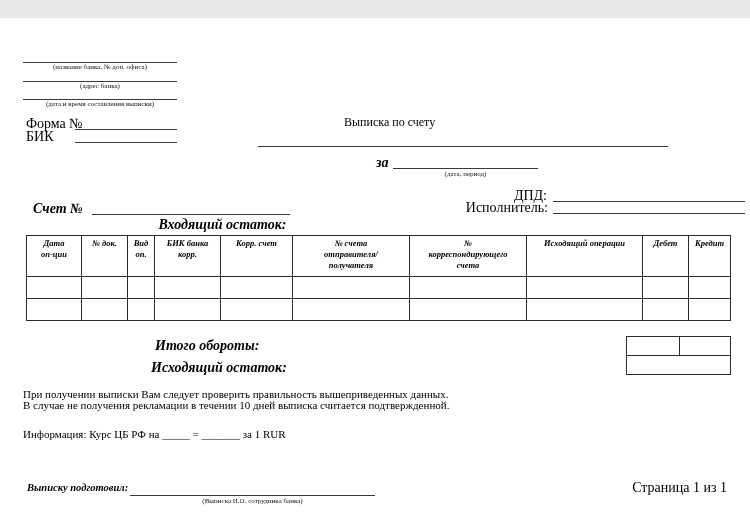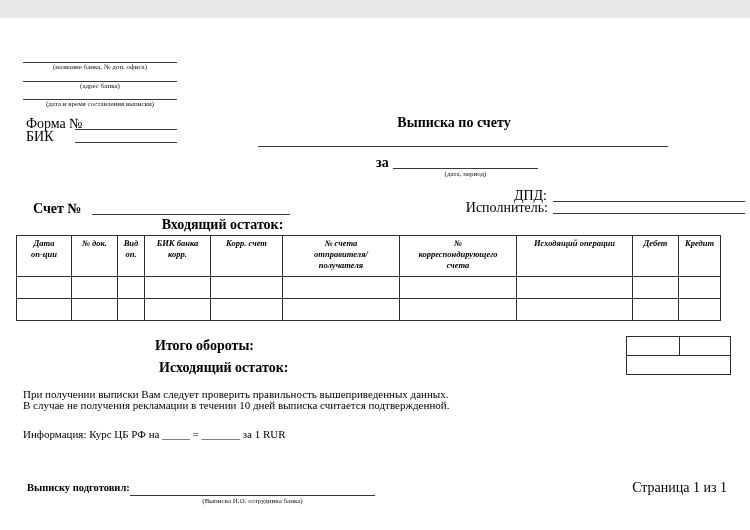--- a/index.html
+++ b/index.html
@@ -12,29 +12,29 @@
     position:relative;
     width:750px;
     height:530px;
     background:#ffffff;
     overflow:hidden;
     margin-top:18px;
   }
   .fill-line{position:absolute;border-bottom:1px solid #3a3a3a;}
   .cap{position:absolute;font-size:7px;text-align:center;line-height:8px;color:#111;}
   .lbl{position:absolute;font-size:14px;line-height:11px;}
-  .bold{font-weight:bold;}
+  .bold{font-weight:bold;font-style:italic;}
   .right{text-align:right;}
   .center{text-align:center;}
-  .title{position:absolute;font-size:14px;font-weight:bold;text-align:center;}
+  .title{position:absolute;font-size:12px;font-weight:normal;text-align:left;}
   .small{position:absolute;font-size:11px;line-height:11px;}
 
   table.ops{
     position:absolute;
-    left:16px;top:217px;
+    left:26px;top:217px;
     border-collapse:collapse;
     table-layout:fixed;
     width:704px;
     border-radius:12px;
   }
   table.ops th, table.ops td{
     border:1px solid #2c2c2c;
     padding:1px 2px;
     overflow:hidden;
   }
@@ -160,21 +160,21 @@
         <td></td>
         <td></td>
         <td></td>
         <td></td>
         <td></td>
       </tr>
     </tbody>
   </table>
 
   <div class="lbl bold" style="left:155px;top:322px">Итого обороты:</div>
-  <div class="lbl bold" style="left:159px;top:344px">Исходящий остаток:</div>
+  <div class="lbl bold" style="left:151px;top:344px">Исходящий остаток:</div>
 
   <table class="totals">
     <tbody>
         <tr>
       <td style="width:52px"></td>
       <td style="width:50px"></td>
     </tr>
     <tr>
       <td colspan="2"></td>
     </tr>

